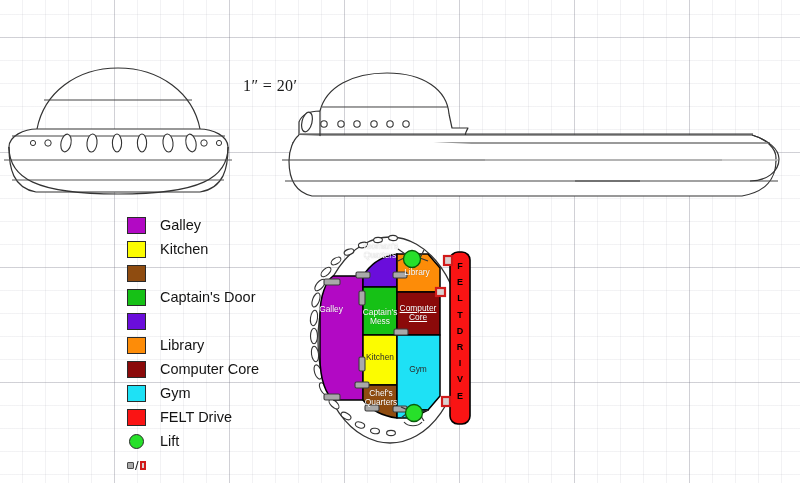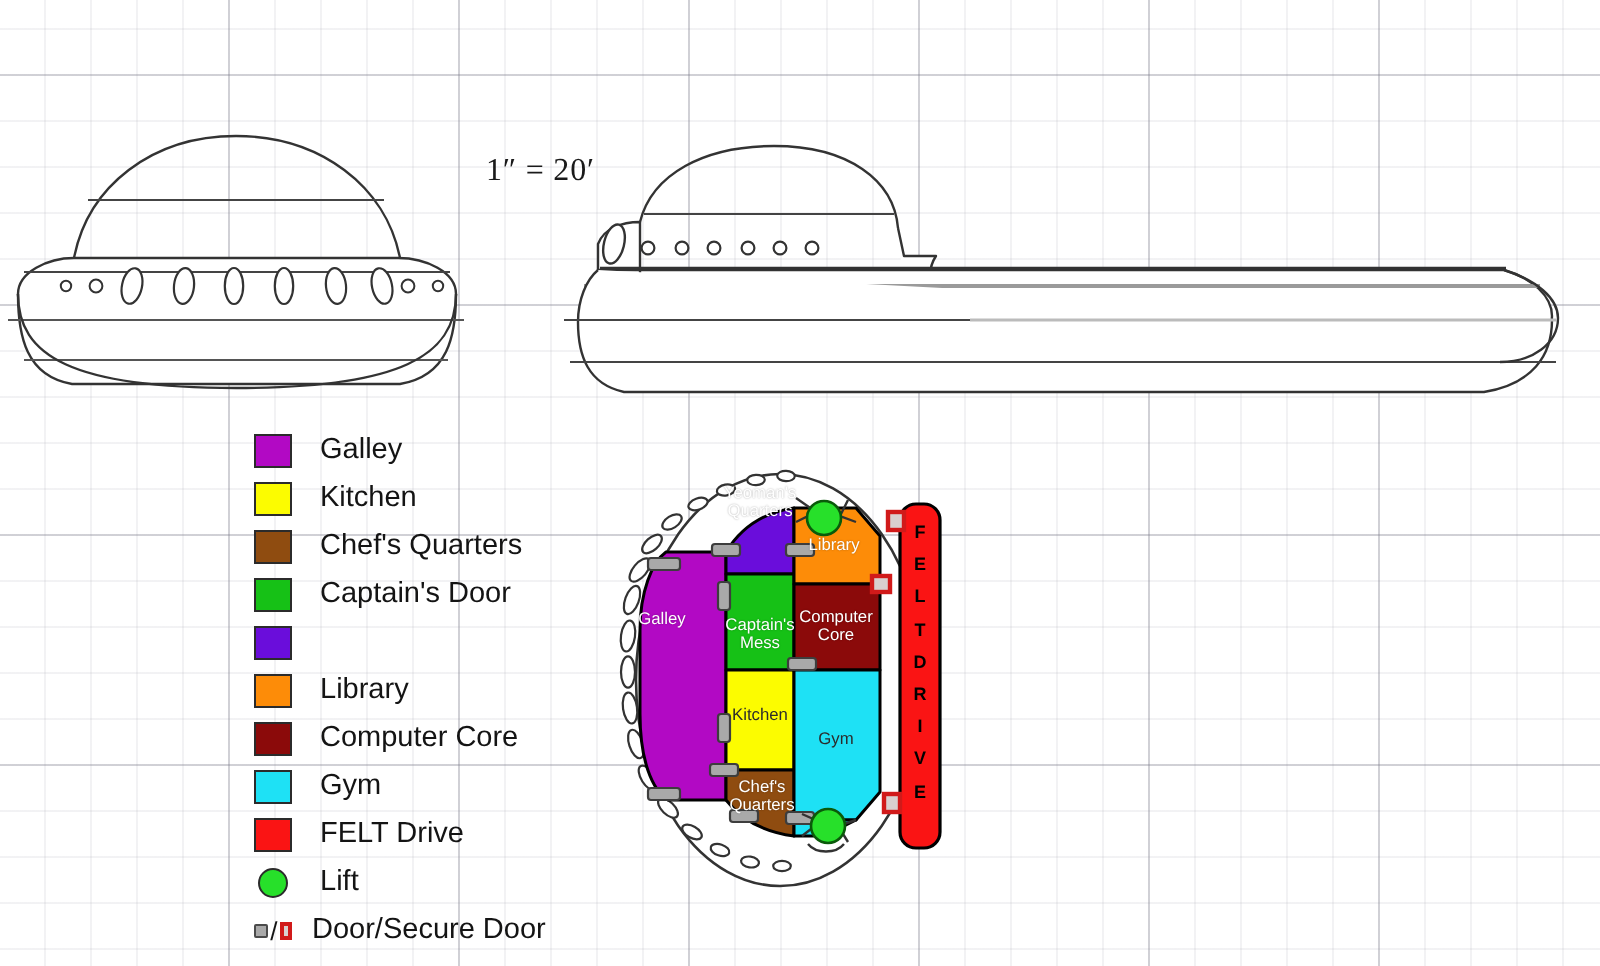--- a/index.html
+++ b/index.html
@@ -184,21 +184,20 @@
       <span class="legend-label">Galley</span>
     </div>
 
     <div class="legend-row">
       <span class="swatch" style="background:#fcfc00;"></span>
       <span class="legend-label">Kitchen</span>
     </div>
 
     <div class="legend-row">
       <span class="swatch" style="background:#8f4c10;"></span>
-      <span class="legend-label">Chef's Quarters</span>
     </div>
 
     <div class="legend-row">
       <span class="swatch" style="background:#16c116;"></span>
       <span class="legend-label">Captain's Door</span>
     </div>
 
     <div class="legend-row">
       <span class="swatch" style="background:#6a0ddb;"></span>
     </div>
@@ -227,21 +226,20 @@
       <span class="swatch circle" style="background:#27e02a;"></span>
       <span class="legend-label">Lift</span>
     </div>
 
     <div class="door-legend-row">
       <span class="door-swatch">
         <span class="door-plain"></span>
         <span class="door-slash">/</span>
         <span class="door-secure"></span>
       </span>
-      <span class="legend-label">Door/Secure Door</span>
     </div>
   </div>
 
   <svg class="layer" viewBox="0 0 800 483" preserveAspectRatio="none">
 
     <g>
       <ellipse cx="390" cy="340" rx="72" ry="103" fill="#ffffff" stroke="#333333" stroke-width="1.3"></ellipse>
 
       <g fill="#ffffff" stroke="#333333" stroke-width="1.1">
         <ellipse cx="320" cy="285" rx="3.4" ry="7" transform="rotate(40 320 285)"></ellipse>
@@ -323,21 +321,21 @@
       <circle cx="414" cy="413" r="8.5" fill="#27e02a" stroke="#0a5a0a" stroke-width="1.3"></circle>
     </g>
   </svg>
 
   <div class="room-label" style="left:307px;top:305px;width:48px;">Galley</div>
   <div class="room-label" style="left:356px;top:242px;width:48px;"><span>Yeoman's</span><br><span>Quarters</span></div>
   <div class="room-label" style="left:356px;top:308px;width:48px;"><span>Captain's</span><br><span>Mess</span></div>
   <div class="room-label dark" style="left:356px;top:353px;width:48px;">Kitchen</div>
   <div class="room-label" style="left:357px;top:389px;width:48px;"><span>Chef's</span><br><span>Quarters</span></div>
   <div class="room-label" style="left:392px;top:268px;width:50px;">Library</div>
-  <div class="room-label" style="left:391px;top:304px;width:54px;"><span>Computer</span><br><span>Core</span></div>
+  <div class="room-label" style="left:391px;top:304px;width:54px;text-decoration:underline;"><span>Computer</span><br><span>Core</span></div>
   <div class="room-label dark" style="left:396px;top:365px;width:44px;">Gym</div>
 
   <div id="felt-drive-label">
       <div>F</div>
       <div>E</div>
       <div>L</div>
       <div>T</div>
       <div>D</div>
       <div>R</div>
       <div>I</div>

